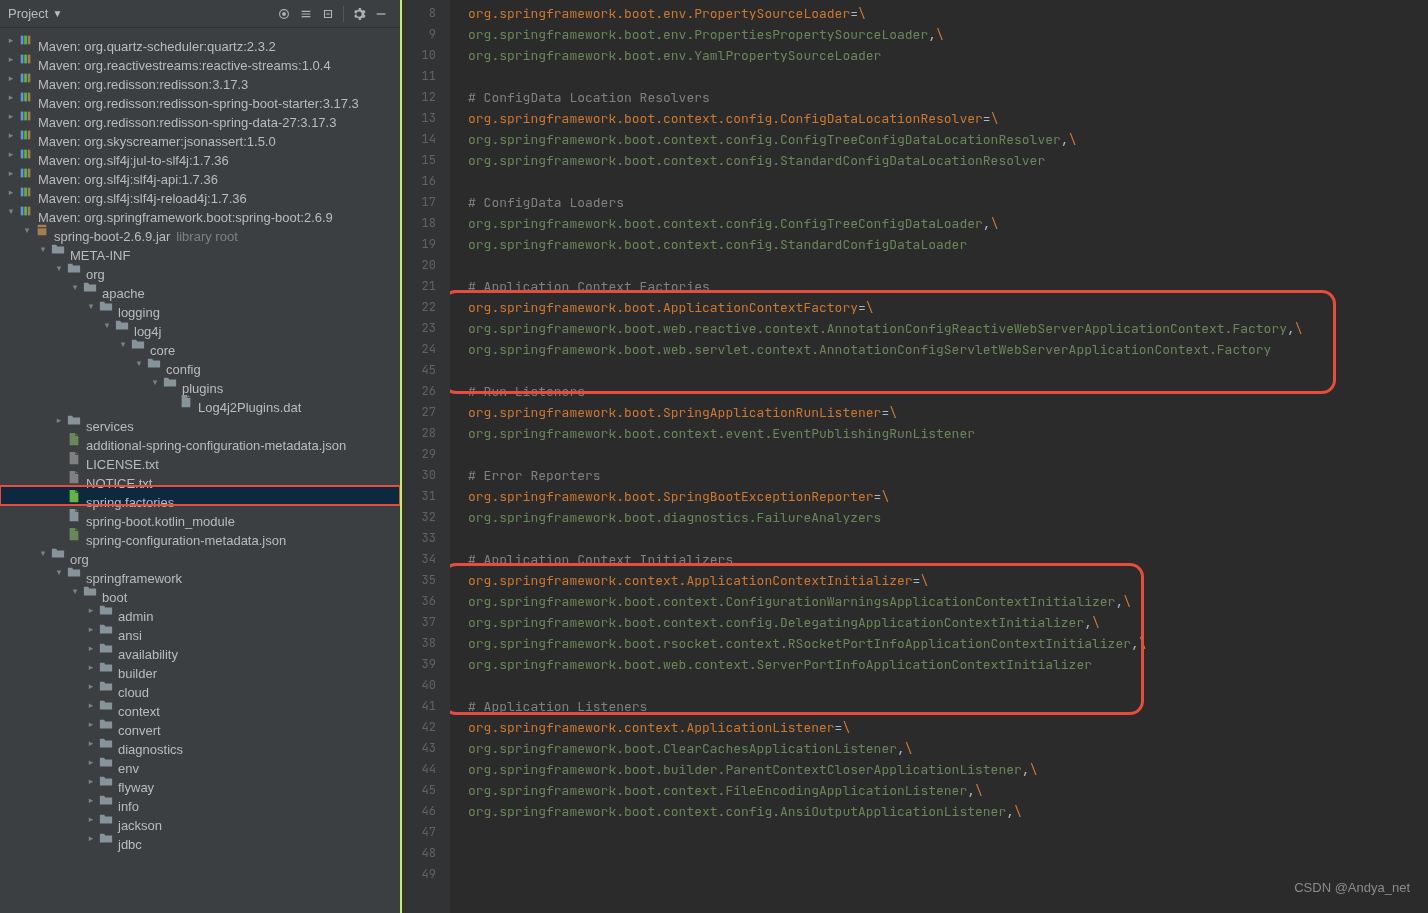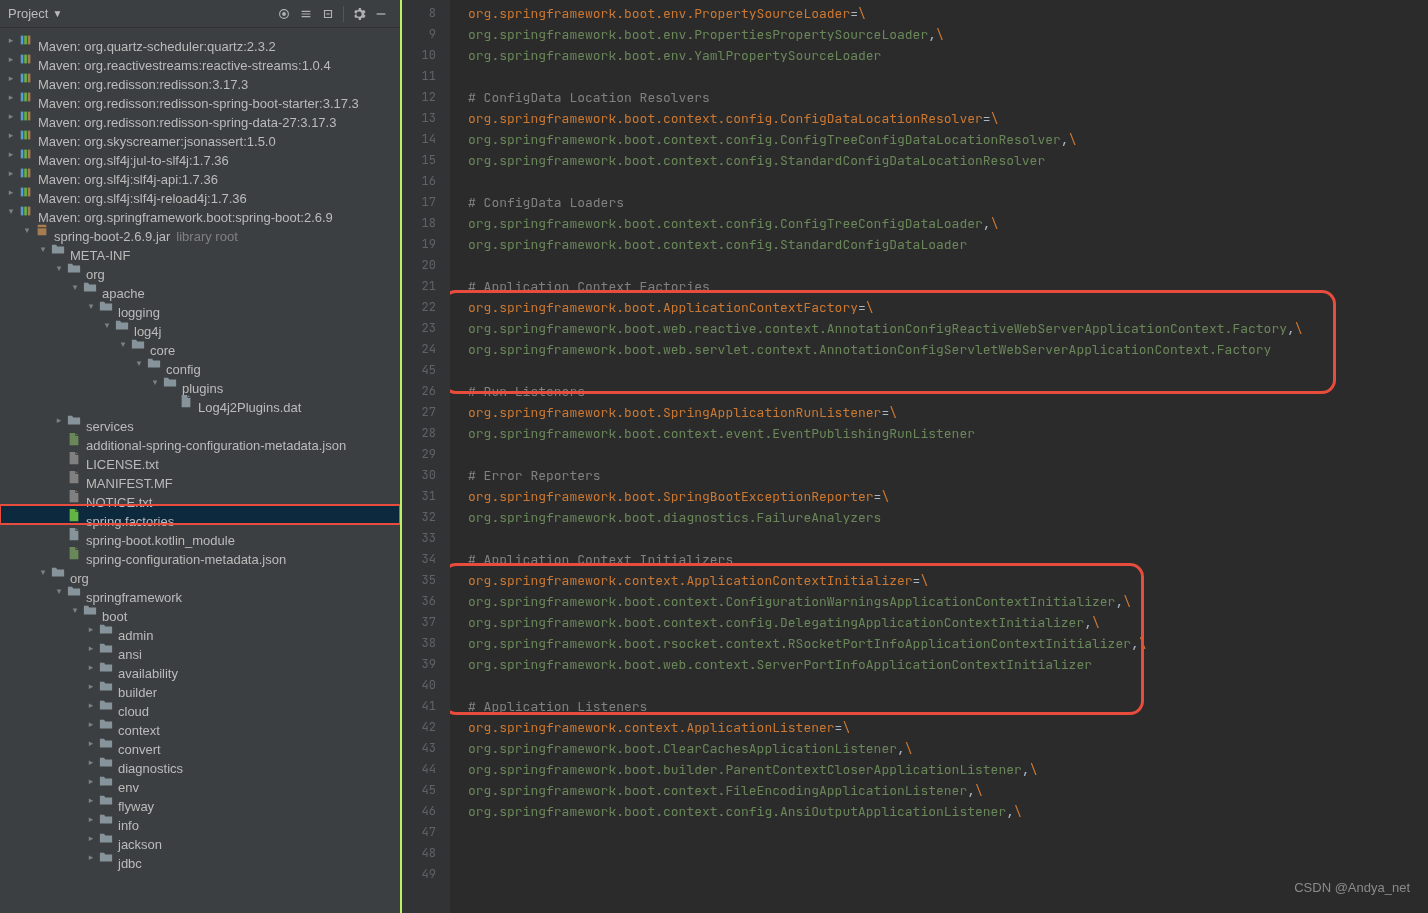--- a/index.html
+++ b/index.html
@@ -307,30 +307,20 @@
           <span class="tlabel">LICENSE.txt</span>
         </div>
         <div class="tree-item" style="padding-left: 54px;">
           <span class="chev"></span>
           <span class="ticon">
             <svg viewBox="0 0 16 16">
               <path d="M3 1h7l3 3v11H3z" fill="#808080"></path>
               <path d="M10 1v3h3" fill="none" stroke="#2b2b2b" stroke-width="0.8"></path>
             </svg>
           </span>
-          <span class="tlabel">MANIFEST.MF</span>
-        </div>
-        <div class="tree-item" style="padding-left: 54px;">
-          <span class="chev"></span>
-          <span class="ticon">
-            <svg viewBox="0 0 16 16">
-              <path d="M3 1h7l3 3v11H3z" fill="#808080"></path>
-              <path d="M10 1v3h3" fill="none" stroke="#2b2b2b" stroke-width="0.8"></path>
-            </svg>
-          </span>
           <span class="tlabel">NOTICE.txt</span>
         </div>
         <div class="tree-item highlighted" style="padding-left: 54px;">
           <span class="chev"></span>
           <span class="ticon">
             <svg viewBox="0 0 16 16">
               <path d="M3 1h7l3 3v11H3z" fill="#62b543"></path>
               <path d="M10 1v3h3" fill="none" stroke="#2b2b2b" stroke-width="0.8"></path>
             </svg>
           </span>

